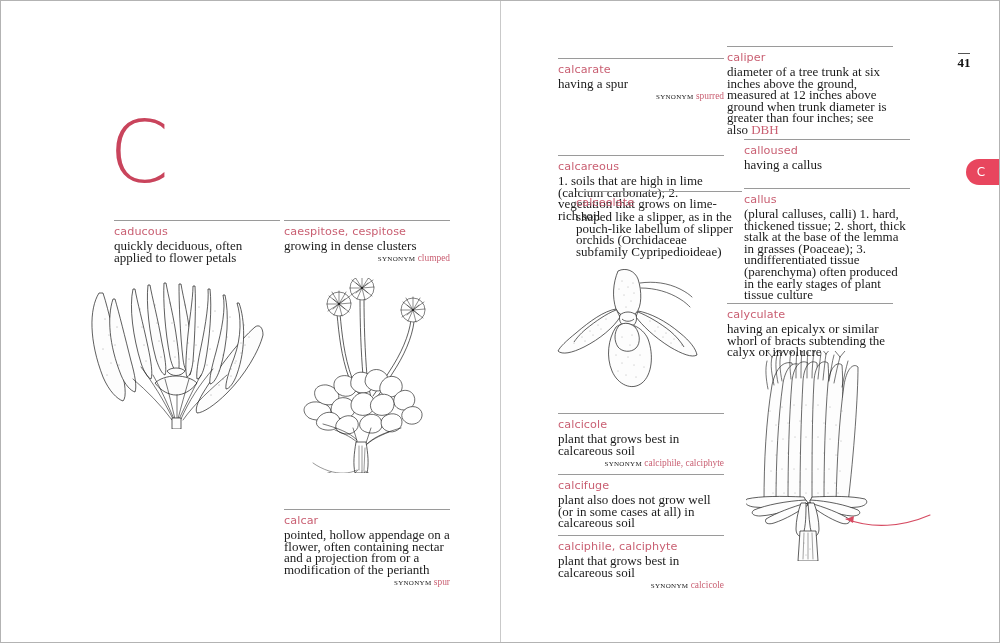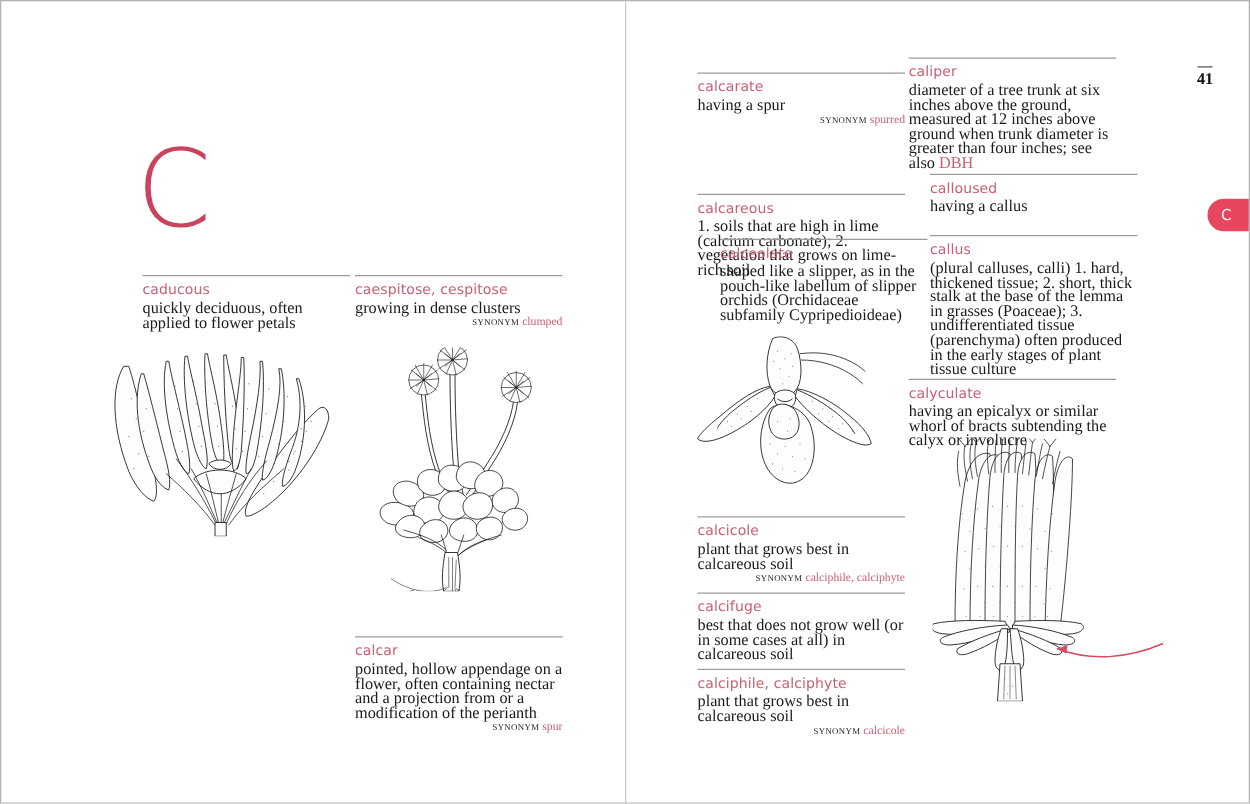--- a/index.html
+++ b/index.html
@@ -386,21 +386,21 @@
       <div class="definition">plant that grows best in calcareous soil</div>
       <div class="synonym">
         <span class="lbl">synonym</span>
         <span class="terms">calciphile, calciphyte</span>
       </div>
     </div>
 
     <div class="entry" style="left:57px; top:473px; width:166px;">
       <div class="rule"></div>
       <div class="headword">calcifuge</div>
-      <div class="definition">best that does not grow well (or in some cases at all) in calcareous soil</div>
+      <div class="definition">plant also does not grow well (or in some cases at all) in calcareous soil</div>
     </div>
 
     <div class="entry" style="left:57px; top:534px; width:166px;">
       <div class="rule"></div>
       <div class="headword">calciphile, calciphyte</div>
       <div class="definition">plant that grows best in calcareous soil</div>
       <div class="synonym">
         <span class="lbl">synonym</span>
         <span class="terms">calcicole</span>
       </div>

